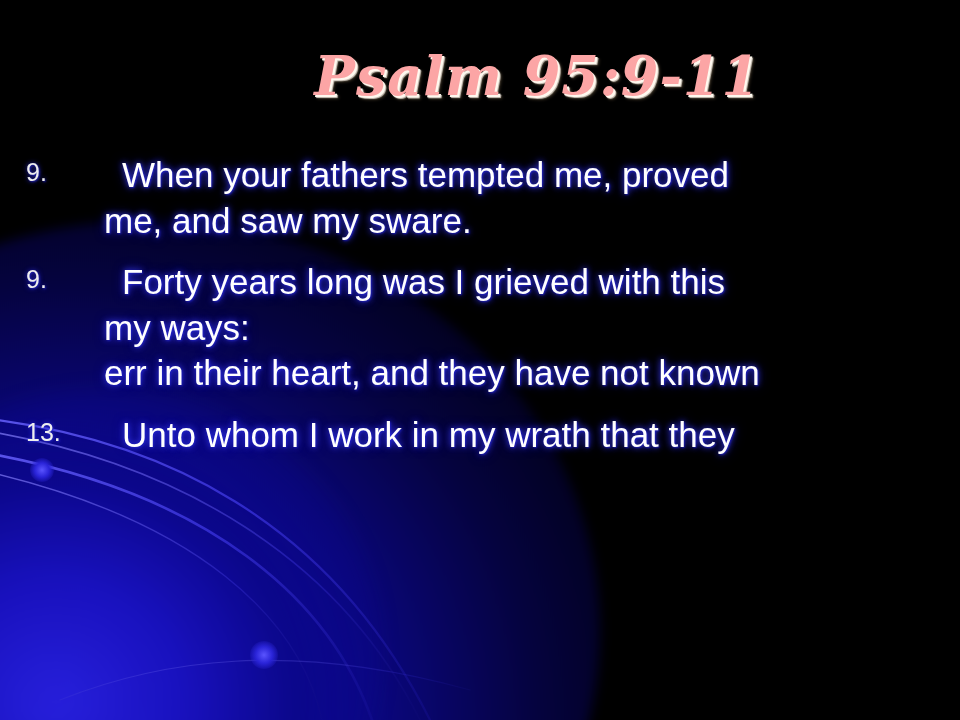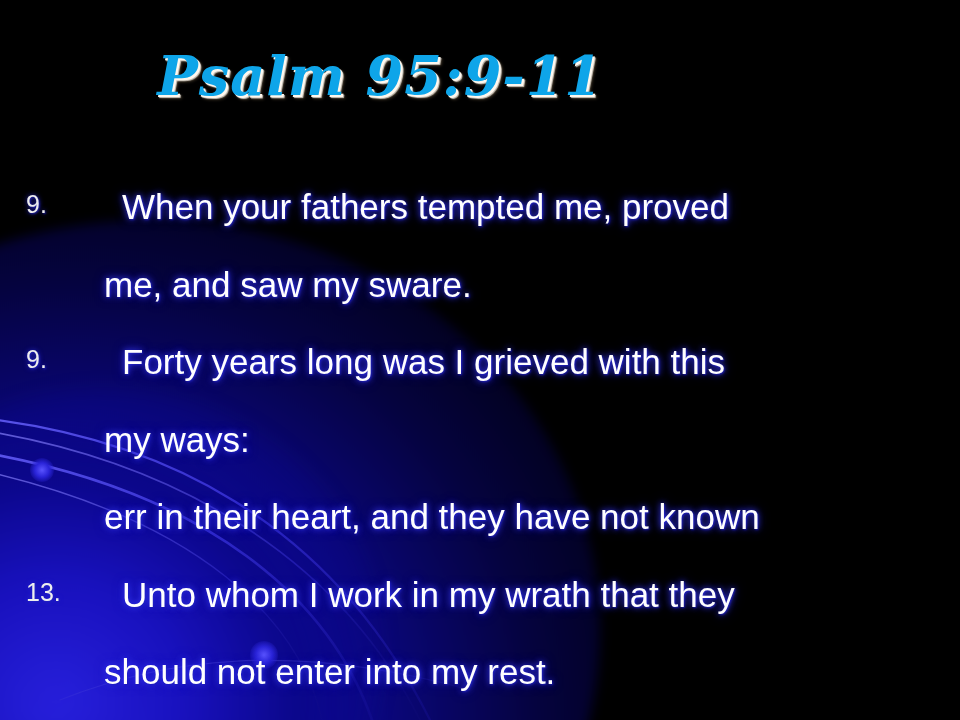--- a/index.html
+++ b/index.html
@@ -75,27 +75,27 @@
   }
   .node-dot.a { left: 30px;  top: 458px; width: 24px; height: 24px; }
   .node-dot.b { left: 250px; top: 641px; width: 28px; height: 28px; }
 
   
   .slide-title {
     position: absolute;
     top: 44px;
     left: 0;
     width: 760px;
-    text-align: center;
+    text-align: right;
     font-family: "DejaVu Serif", "Liberation Serif", serif;
     font-style: italic;
     font-weight: bold;
     font-size: 54px;
     letter-spacing: 1px;
-    color: #0ea5e9;
+    color: #fca5a5;
     text-shadow:
        2px 2px 0 #fff8ee,
        3px 3px 1px rgba(255,248,238,.75),
        4px 4px 3px rgba(120,100,70,.45);
     white-space: nowrap;
   }
 
   
   .verse-list {
     position: absolute;
@@ -127,21 +127,21 @@
     line-height: 1.30;
     color: #ffffff;
     text-shadow:
         0 0 6px rgba(60,60,255,.95),
         0 0 12px rgba(30,30,200,.7),
         1px 1px 2px rgba(20,20,160,.9);
   }
 
   .verse-text .lead-space { padding-left: 18px; }
 
-  .verse-line { display: block; margin-top: 32px; }
+  .verse-line { display: block; }
 </style>
 </head>
 <body>
 
 <div id="slide">
 
   <div class="bg-layer">
     <div class="bg-glow"></div>
     <div class="bg-glow2"></div>
 
@@ -189,18 +189,17 @@
         <span class="verse-line lead-space">Forty years long was I grieved with this</span>
         <span class="verse-line">my ways:</span>
         <span class="verse-line">err in their heart, and they have not known</span>
       </div>
     </div>
 
     <div class="verse-item">
       <span class="verse-num">13.</span>
       <div class="verse-text">
         <span class="verse-line lead-space">Unto whom I work in my wrath that they</span>
-        <span class="verse-line">should not enter into my rest.</span>
       </div>
     </div>
 
   </div>
 </div>
 
 </body></html>

